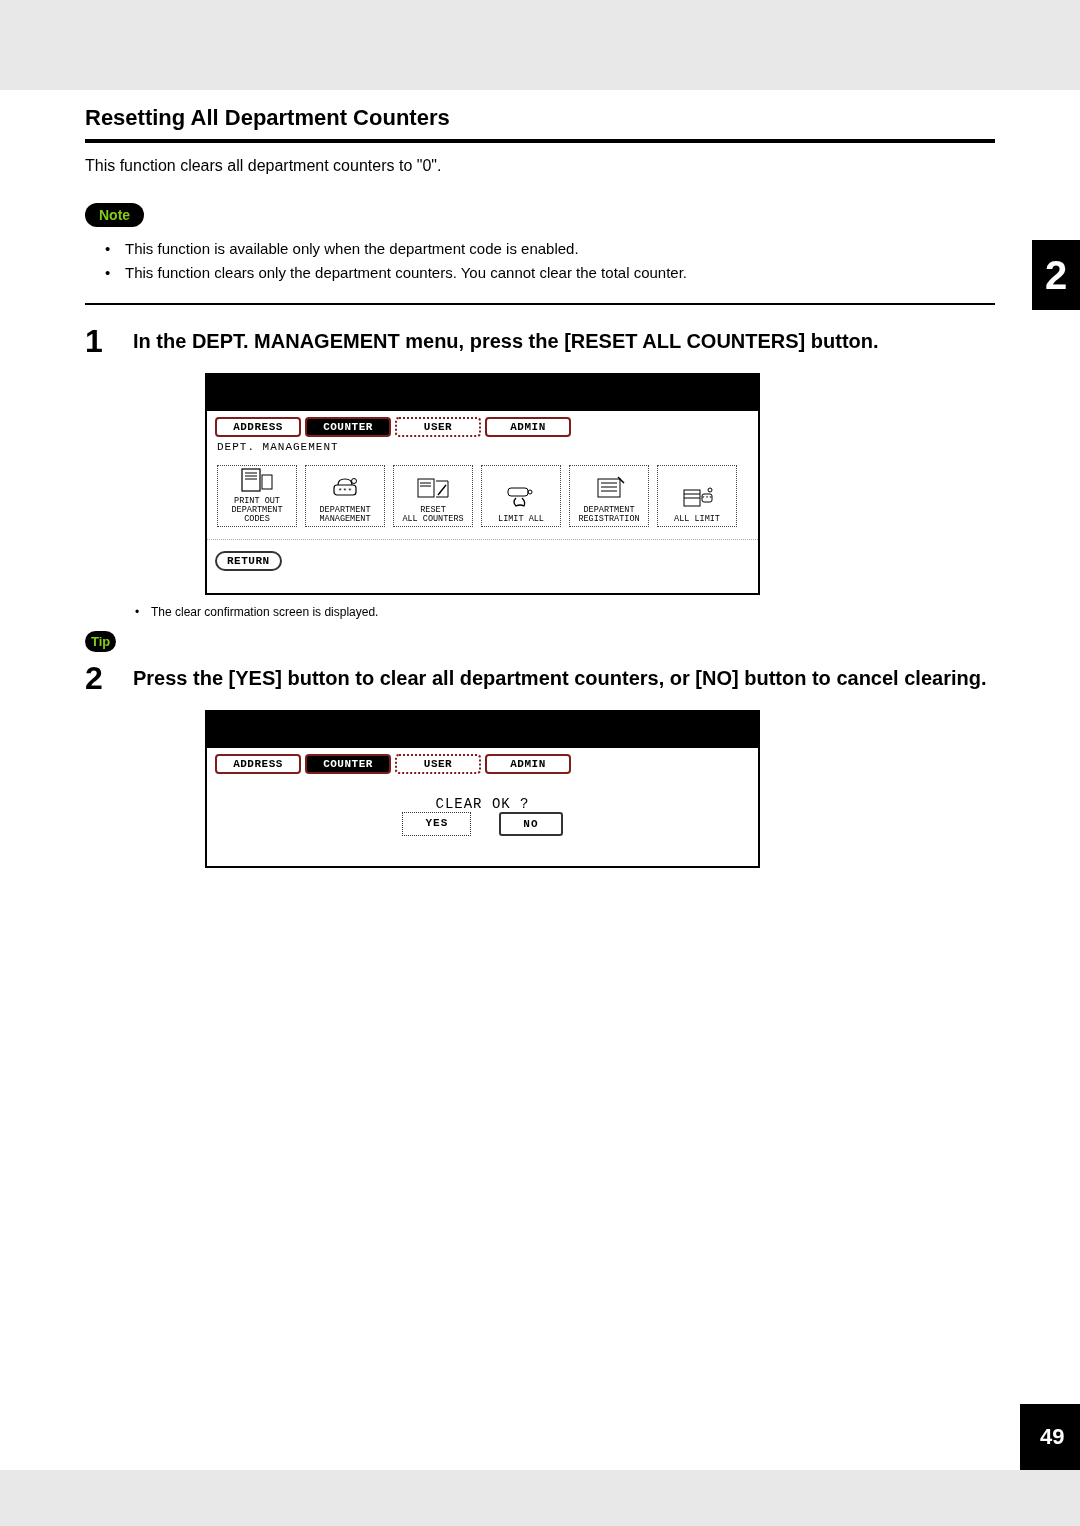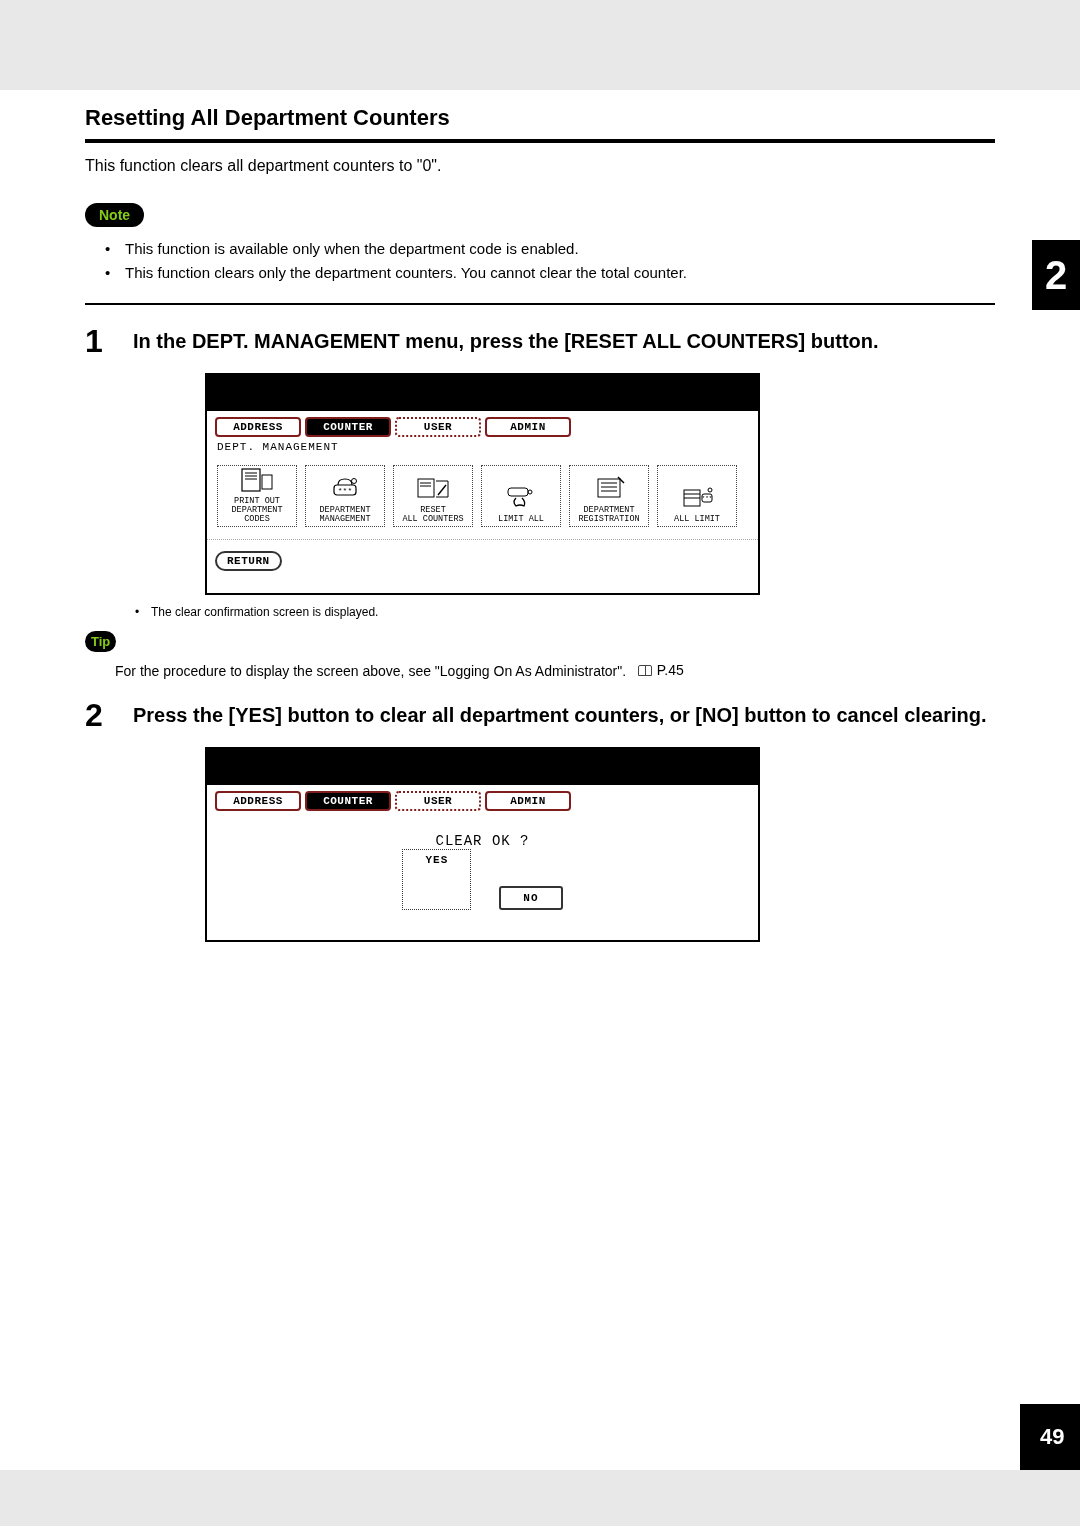--- a/index.html
+++ b/index.html
@@ -117,21 +117,21 @@
     .confirm-text { font-size: 14px; letter-spacing: 1px; }
     .yn-row { display: flex; justify-content: center; gap: 28px; }
     .yn-btn {
       font-family: "Courier New", monospace;
       font-size: 11px;
       font-weight: bold;
       padding: 4px 22px;
       letter-spacing: 1px;
     }
     .yn-btn.yes { border: 1.5px dotted #333; }
-    .yn-btn.no { border: 2.5px double #333; border-radius: 3px; margin-top: 37px; }
+    .yn-btn.no { border: 2.5px double #333; border-radius: 3px; }
 
     .side-tab {
       position: absolute;
       right: 0;
       top: 150px;
       background: #000;
       color: #fff;
       font-size: 40px;
       font-weight: bold;
       width: 48px;
@@ -269,27 +269,20 @@
     <div class="return-row">
       <div class="return-btn">RETURN</div>
     </div>
   </div>
 
   <ul class="bullet-small">
     <li>The clear confirmation screen is displayed.</li>
   </ul>
 
   <div class="tip-badge">Tip</div>
-  <p class="tip-text">
-    <span>For the procedure to display the screen above, see "Logging On As Administrator".</span>&nbsp;&nbsp;
-    <span class="page-ref">
-      <span class="book-icon"></span>
-      <span>P.45</span>
-    </span>
-  </p>
 
   
   <div class="step">
     <div class="step-num">2</div>
     <div class="step-text">Press the [YES] button to clear all department counters, or [NO] button to cancel clearing.</div>
   </div>
 
   
   <div class="device-screen">
     <div class="screen-black"></div>

